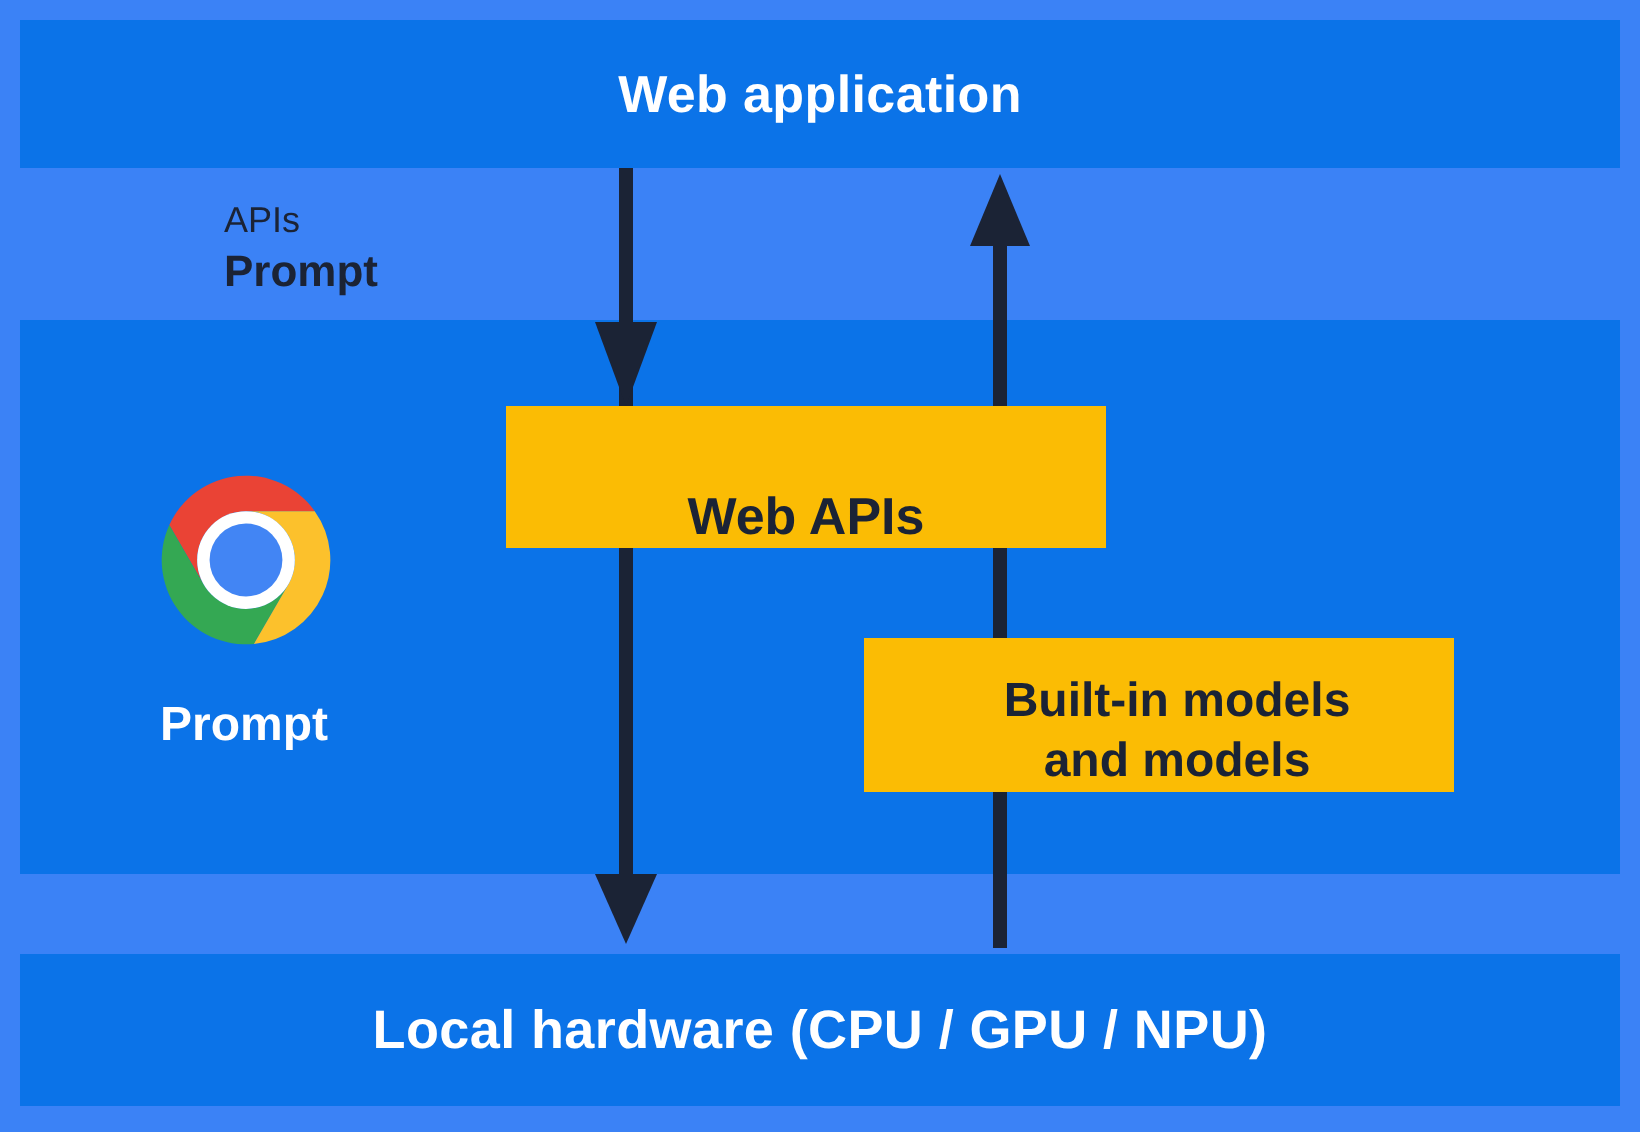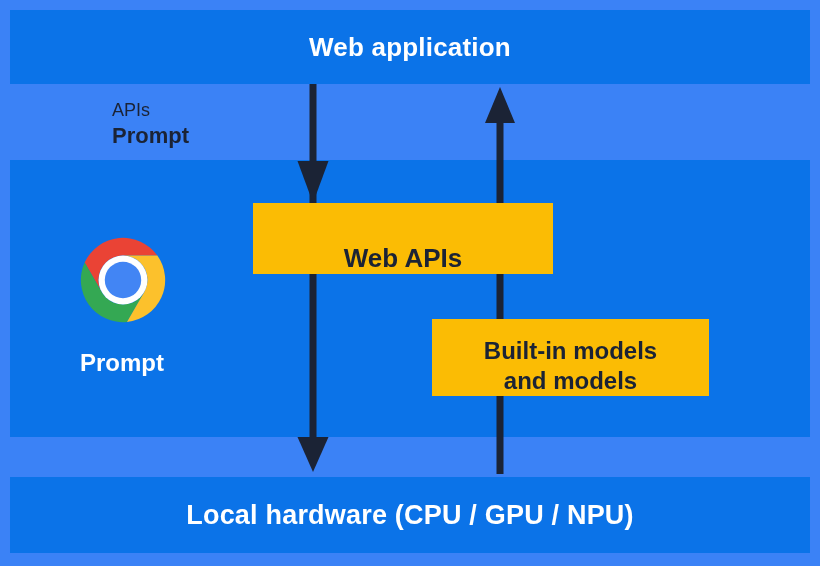--- a/index.html
+++ b/index.html
@@ -85,20 +85,21 @@
     height: 71px;
     font-size: 26px;
   }
   .box-builtin {
     left: 432px;
     top: 319px;
     width: 277px;
     height: 77px;
     font-size: 24px;
     line-height: 30px;
+    padding-left: 18px;
   }
 
   .chrome-icon-wrap {
     position: absolute;
     left: 77px;
     top: 234px;
     width: 92px;
     height: 92px;
     z-index: 2;
   }

